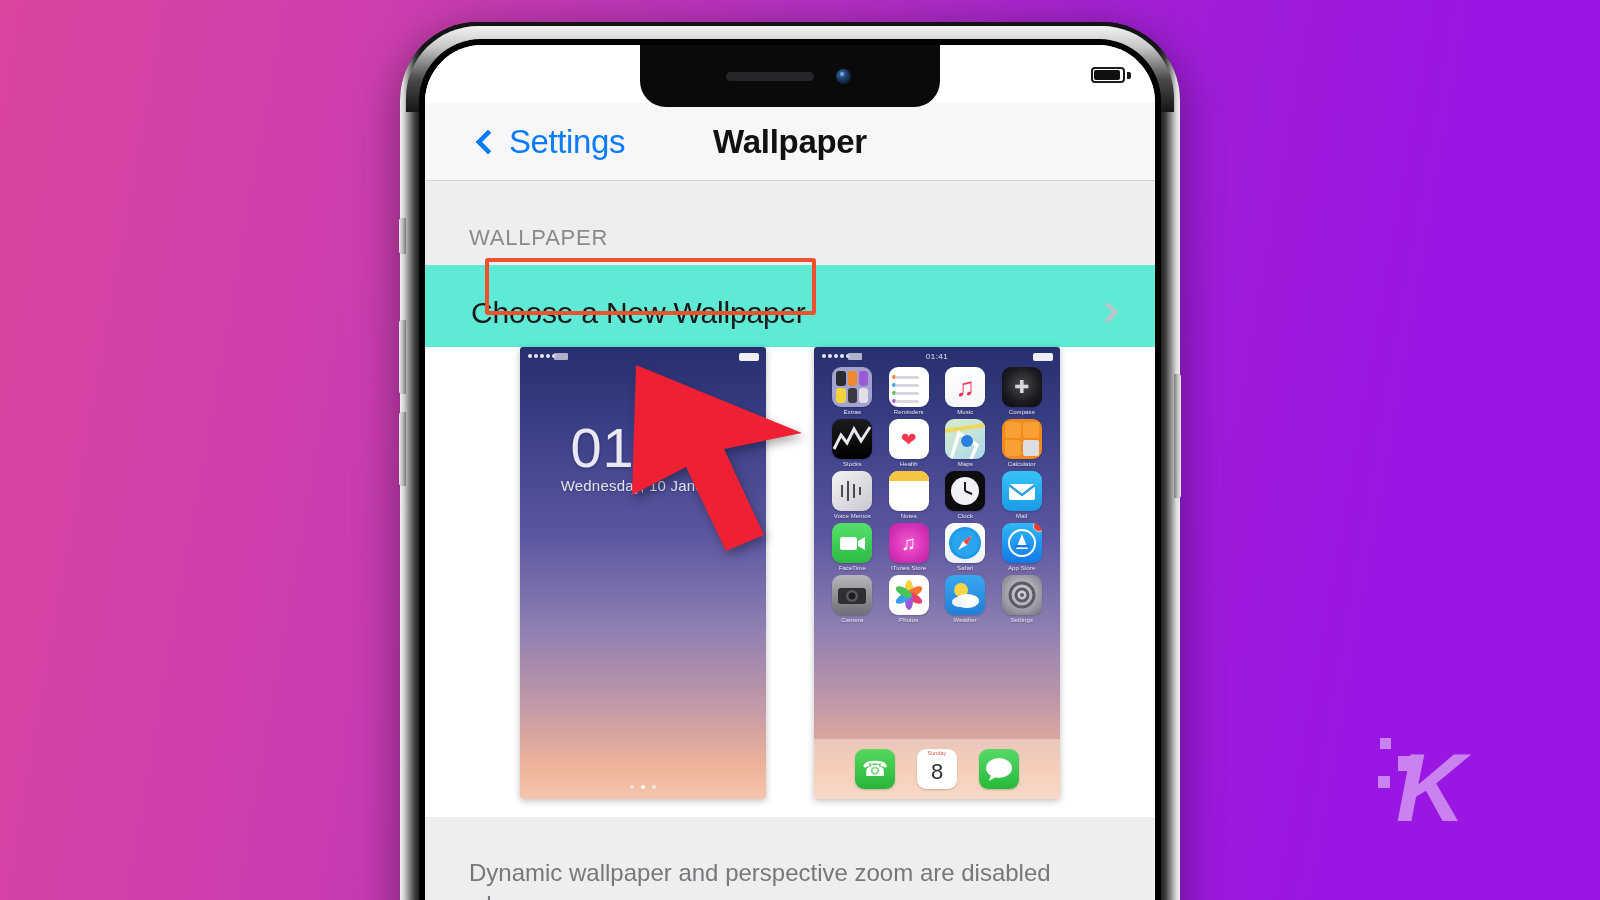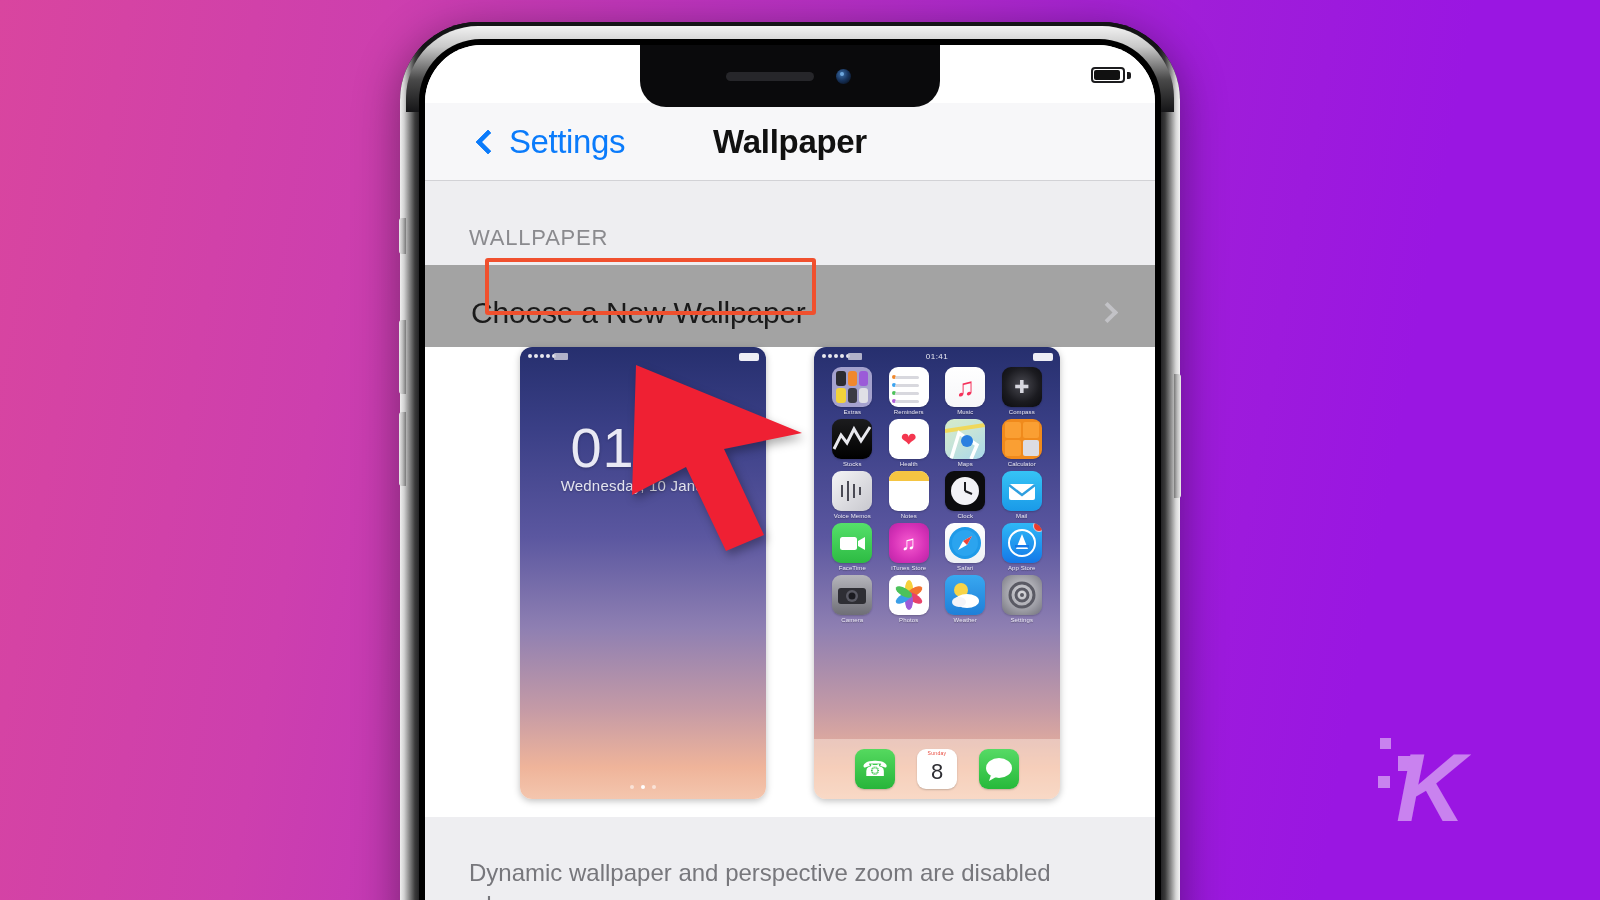--- a/index.html
+++ b/index.html
@@ -84,36 +84,36 @@
             transform:rotate(45deg); margin-right:12px; border-radius:1px; }
   .back-label { color:#0a7bfb; font-size:33px; letter-spacing:-.4px; }
   .nav-title { position:absolute; left:0; right:0; text-align:center; font-size:33px;
                font-weight:bold; color:#111; letter-spacing:-.3px; pointer-events:none; }
 
   
   .group-header { position:absolute; top:136px; left:0; right:0; height:84px; background:#eeeef1; }
   .group-header span { position:absolute; left:44px; bottom:14px; font-size:22px; color:#8a8a8e; letter-spacing:.8px; }
 
   .row {
-    position:absolute; top:220px; left:0; right:0; height:96px; background:#a3a3a3;
+    position:absolute; top:220px; left:0; right:0; height:96px; background:#5eead4;
     display:flex; align-items:center; border-bottom:1px solid #e2e2e6;text-align:right;
   }
   .row-label { margin-left:46px; font-size:30px; color:#1a1a1a; letter-spacing:-.2px; }
   .chev-r { position:absolute; right:40px; width:15px; height:15px;
             border-top:4px solid #c2c2c6; border-right:4px solid #c2c2c6; transform:rotate(45deg); }
 
   .highlight-box {
     position:absolute; left:60px; top:213px; width:331px; height:57px;
     border:4px solid #f0502e; border-radius:3px; z-index:4; pointer-events:none;
   }
 
   
   .previews { position:absolute; top:302px; left:0; right:0; height:460px; background:#fff;
               display:flex; justify-content:center; gap:48px; }
-  .prev { position:relative; border-radius:12px; overflow:hidden; box-shadow:0 2px 7px rgba(0,0,0,.25); }
+  .prev { position:relative; border-radius:3px; overflow:hidden; box-shadow:0 2px 7px rgba(0,0,0,.25); }
   .prev-lock { width:246px; height:452px; }
   .prev-home { width:246px; height:452px; }
 
   .wp-bg { position:absolute; inset:0;
            background:linear-gradient(180deg,#262f6e 0%,#3a3f86 18%,#5b57a0 42%,#8e7fb2 62%,#c49aa6 80%,#efb49a 93%,#f4c6ae 100%); }
 
   .mini-status { position:absolute; top:4px; left:0; right:0; height:12px; z-index:3; }
   .dots { position:absolute; left:8px; top:3px; display:flex; gap:2px; }
   .dots i { width:4px; height:4px; border-radius:50%; background:#e8e8ee; display:block; }
   .carrier { position:absolute; left:34px; top:2px; width:14px; height:7px; background:#c9c9d8; border-radius:1px; opacity:.85; }

